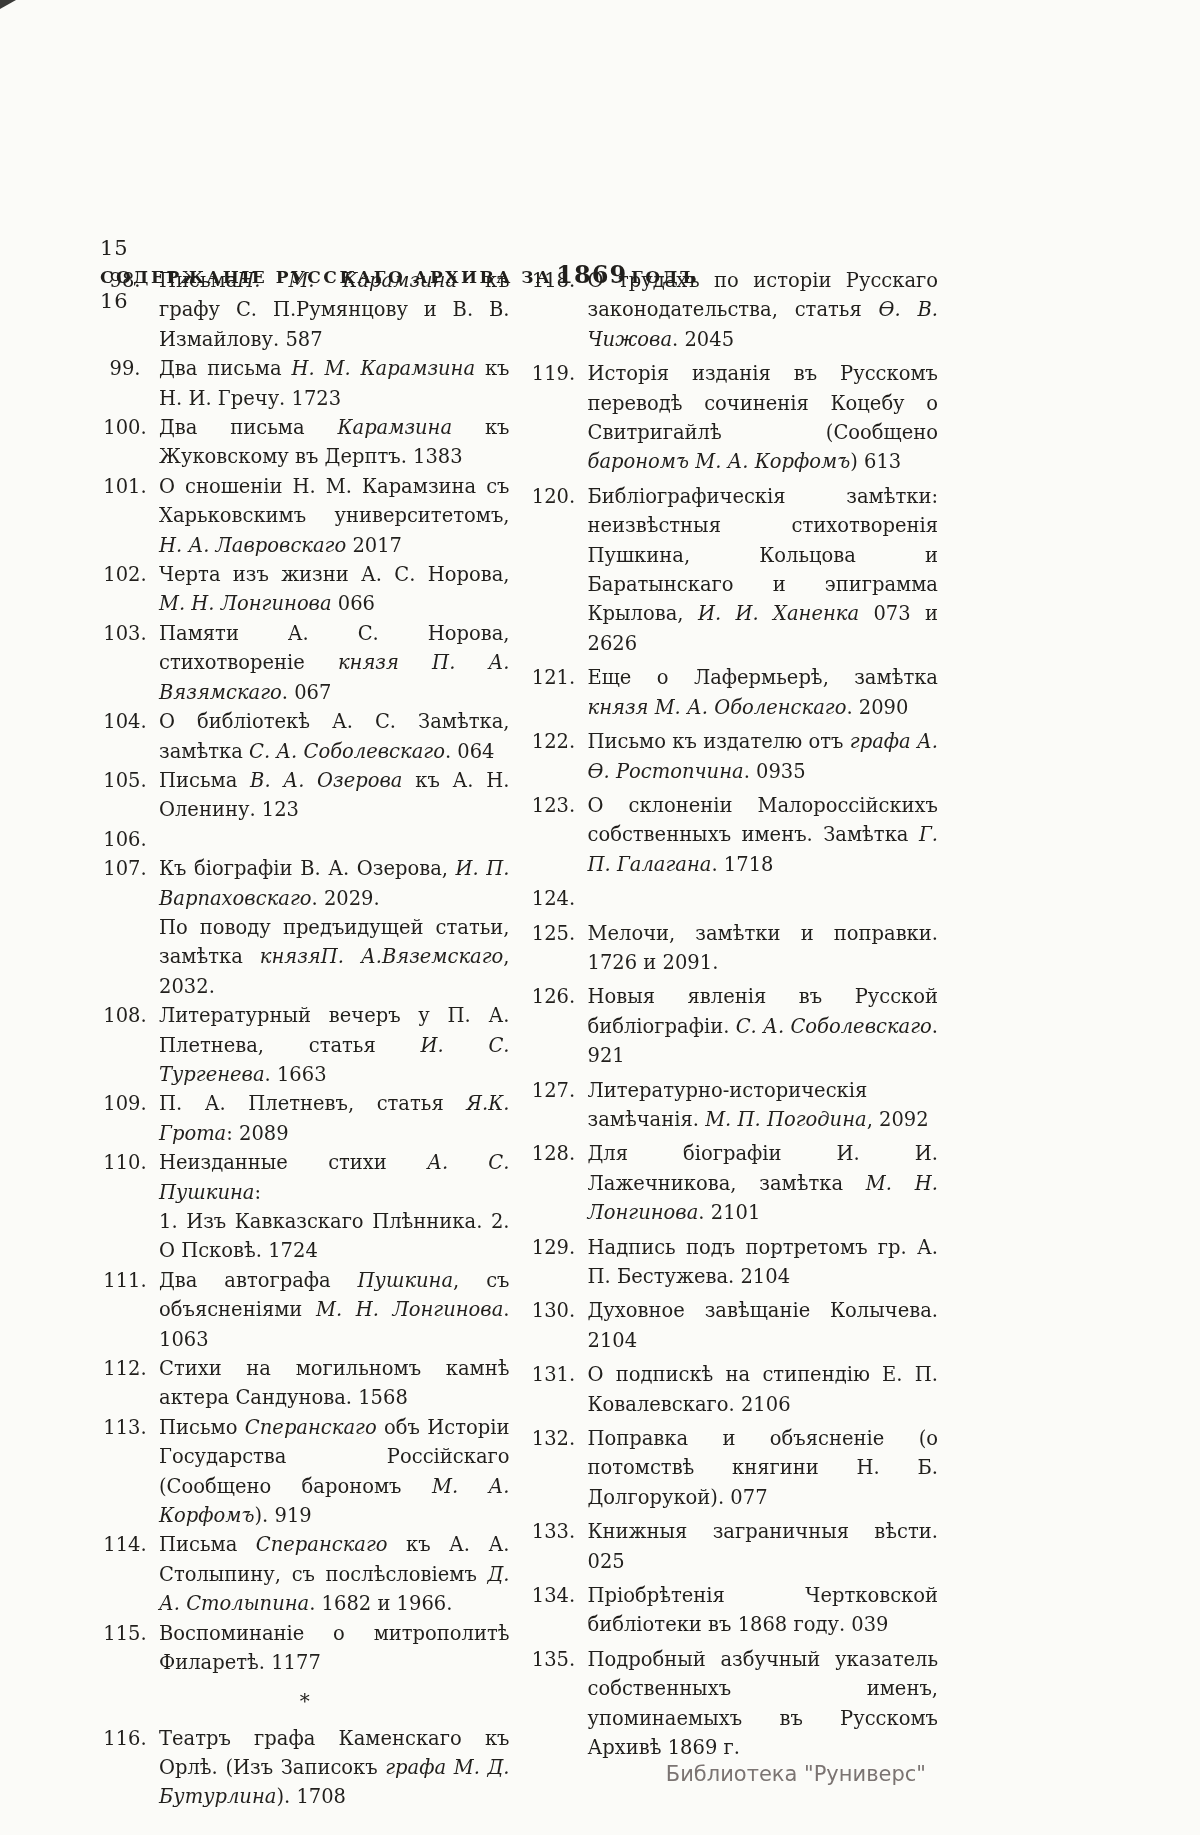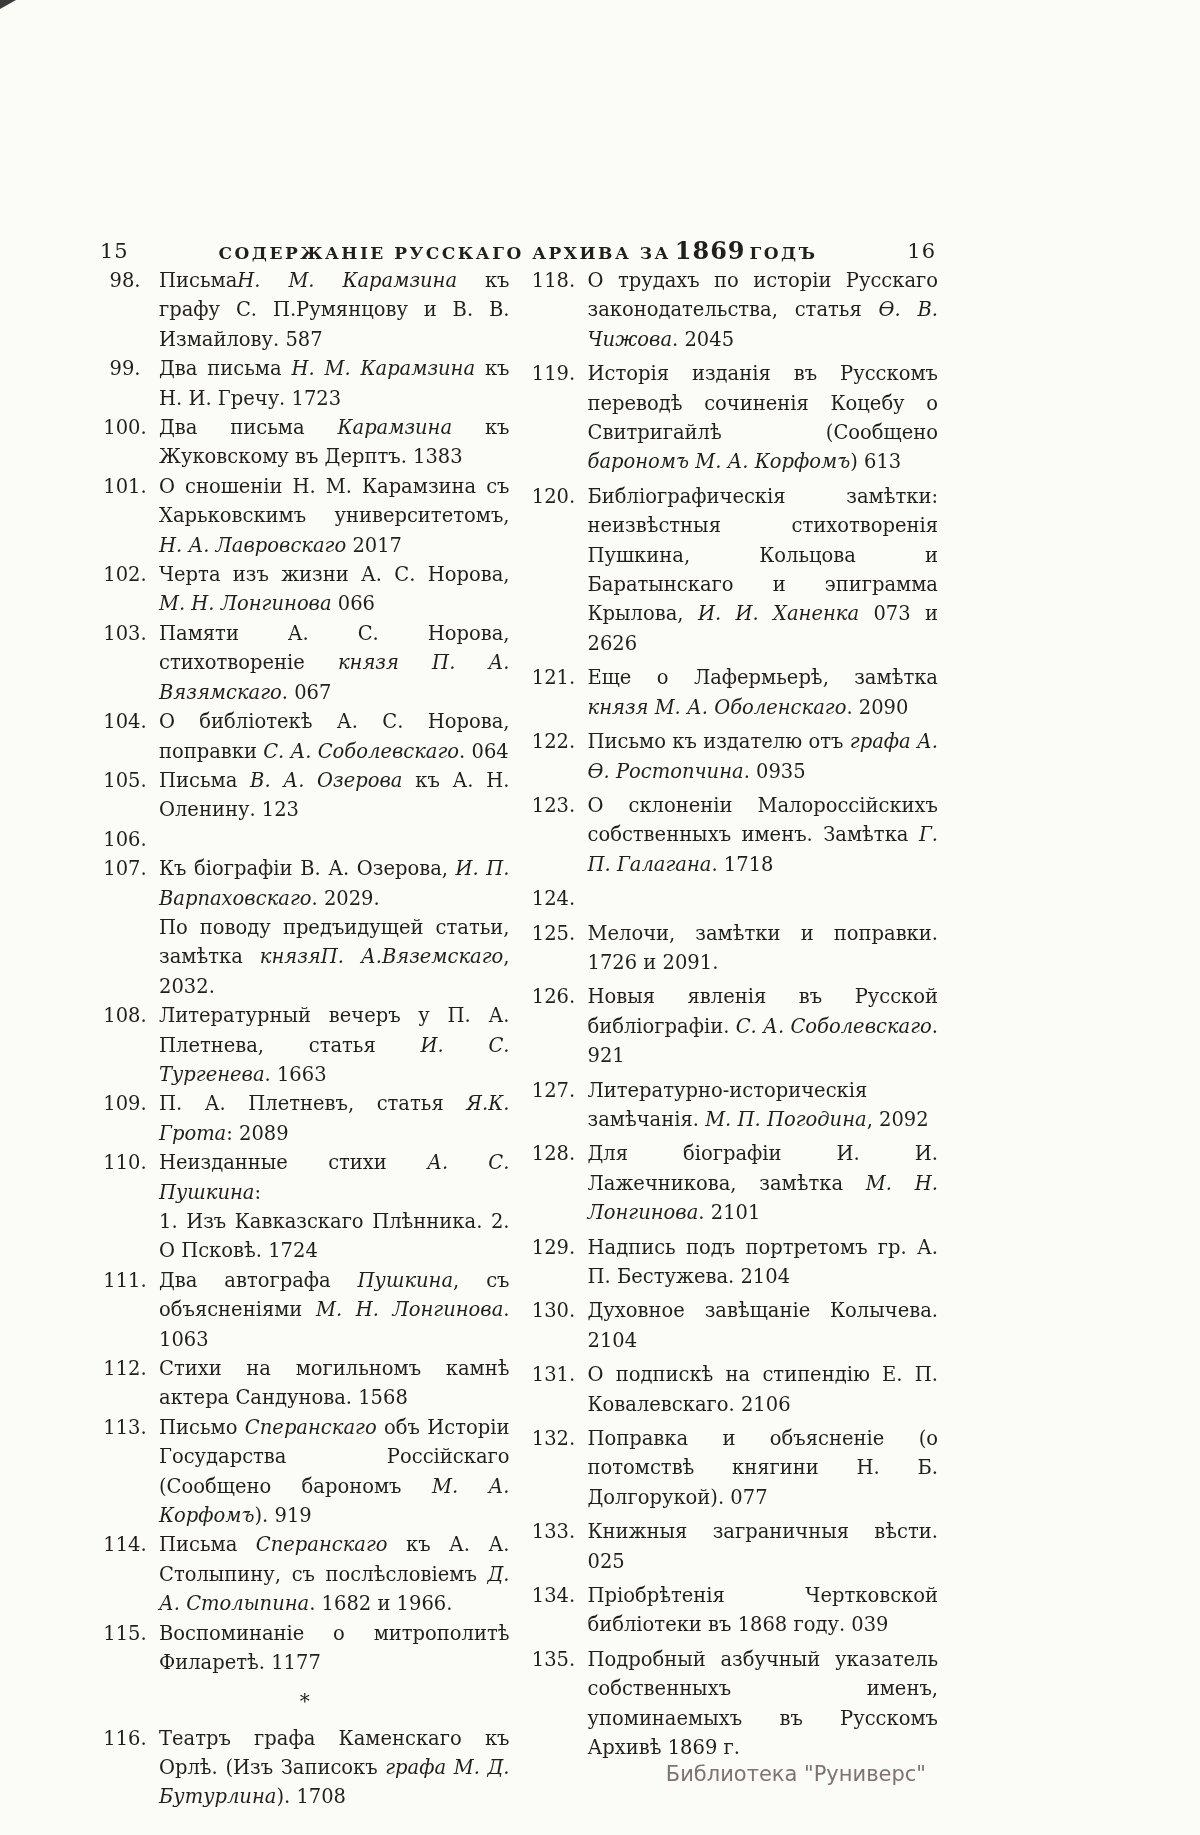--- a/index.html
+++ b/index.html
@@ -12,21 +12,21 @@
     color: #211f1c;
   }
   .scan-corner {
     position: absolute; top: 0; left: 0;
     width: 0; height: 0;
     border-top: 9px solid #3a3a38;
     border-right: 16px solid transparent;
   }
   .page-header {
     position: absolute; left: 100px; top: 236px; width: 836px;
-    display: flex; align-items: center;
+    display: flex; align-items: flex-start; flex-direction: column;
   }
   .pgnum { font-size: 21px; letter-spacing: 1px; }
   .running-title {
     flex: 1; text-align: center; white-space: nowrap;
   }
   .rt-caps {
     font-size: 17px; font-weight: bold; letter-spacing: 2.5px;
   }
   .rt-year {
     font-size: 24px; font-weight: bold; letter-spacing: 1px; padding: 0 4px;
@@ -88,21 +88,21 @@
       <div class="entry">
         <span class="num">102.</span>
         <span class="etext"><span>Черта изъ жизни А. С. Норова, </span><span class="it">М. Н. Лонгинова</span><span> 066</span></span>
       </div>
       <div class="entry">
         <span class="num">103.</span>
         <span class="etext"><span>Памяти А. С. Норова, стихотвореніе </span><span class="it">князя П. А. Вязямскаго</span><span>. 067</span></span>
       </div>
       <div class="entry">
         <span class="num">104.</span>
-        <span class="etext"><span>О библіотекѣ А. С. Норова, поправки </span><span class="it">С. А. Соболевскаго</span><span>. 064</span></span>
+        <span class="etext"><span>О библіотекѣ А. С. Замѣтка, замѣтка </span><span class="it">С. А. Соболевскаго</span><span>. 064</span></span>
       </div>
       <div class="entry">
         <span class="num">105.</span>
         <span class="etext"><span>Письма </span><span class="it">В. А. Озерова</span><span> къ А. Н. Оленину. 123</span></span>
       </div>
       <div class="entry">
         <span class="num">106.</span>
       </div>
       <div class="entry">
         <span class="num">107.</span>

